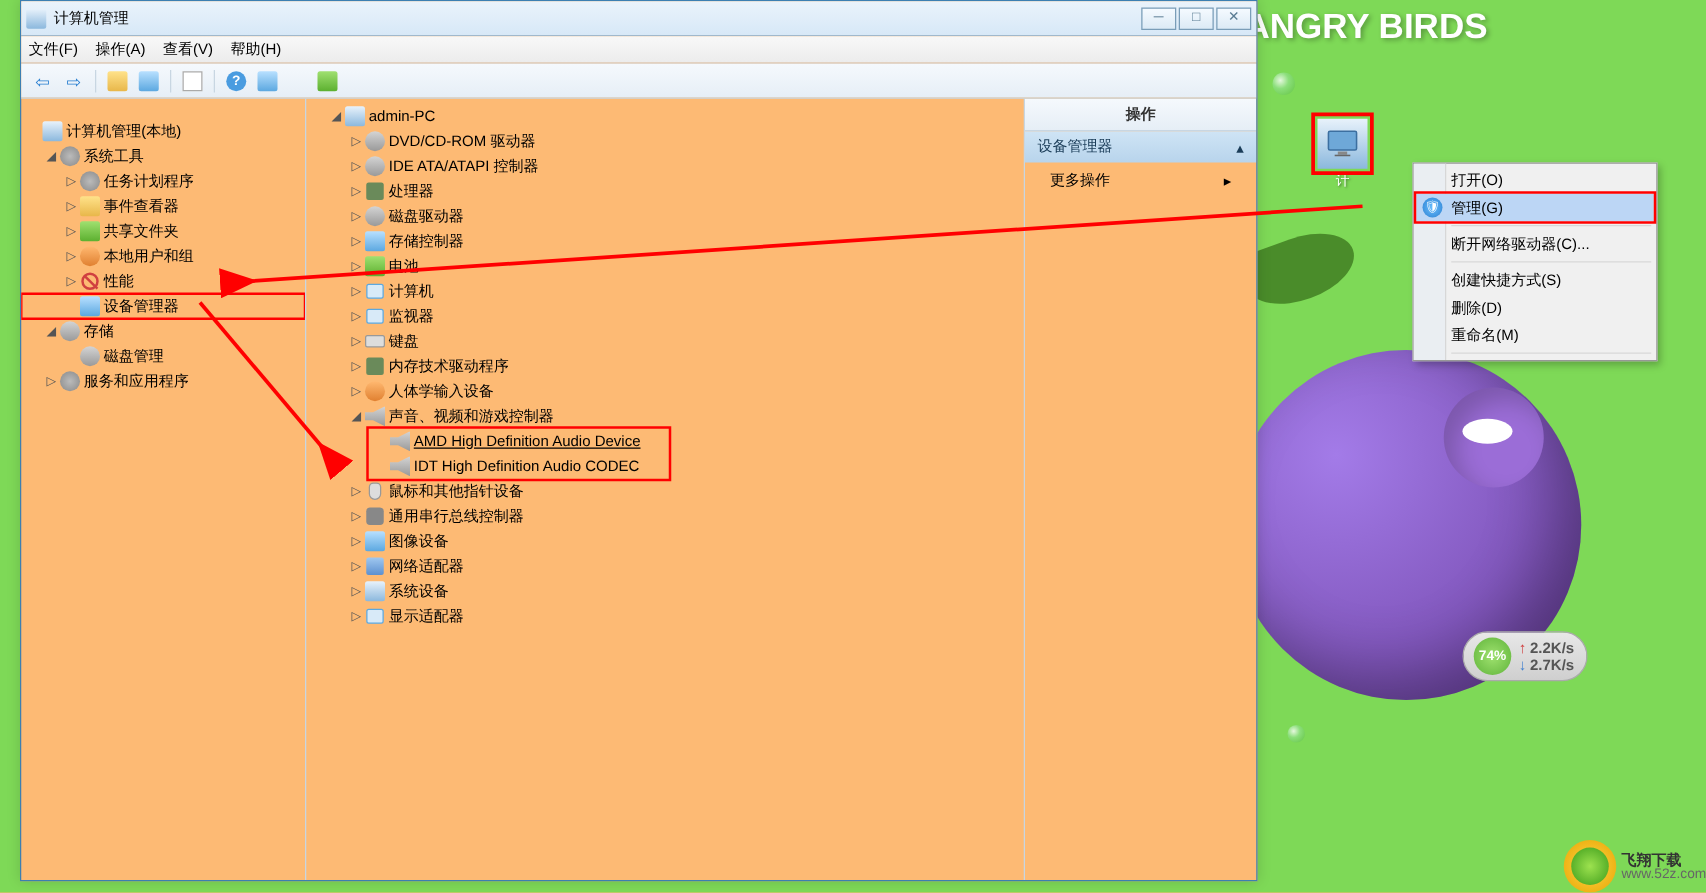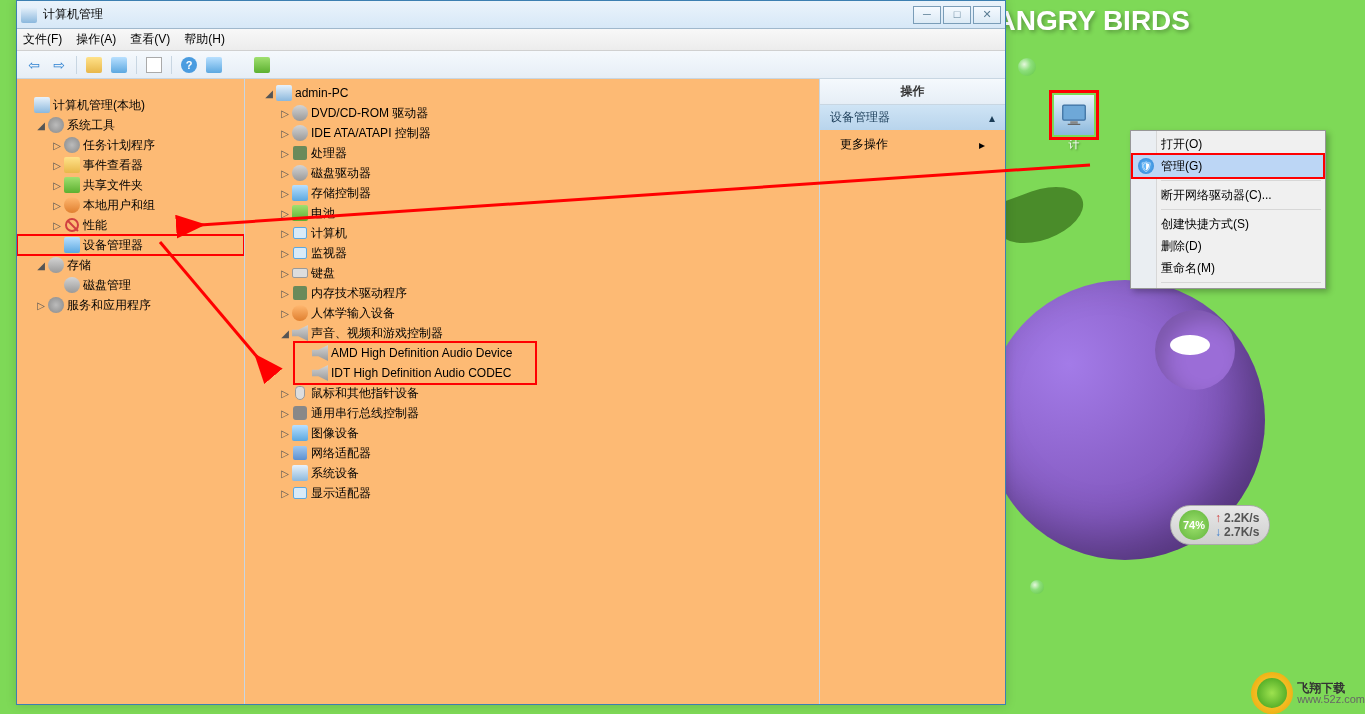--- a/index.html
+++ b/index.html
@@ -336,21 +336,21 @@
           <span class="label">人体学输入设备</span>
         </div>
       <div class="tree-item indent-2">
           <span class="expander">◢</span>
           <span class="icon-slot">
             <span class="ico ico-speaker"></span>
           </span>
           <span class="label">声音、视频和游戏控制器</span>
         </div>
       <div style="outline:2px solid #ff0000; margin:0 0 0 50px; width:240px;">
-        <div class="tree-item" style="padding-left:16px;">
+        <div class="tree-item" style="padding-left:16px;text-decoration:underline;">
             <span class="icon-slot">
               <span class="ico ico-speaker"></span>
             </span>
             <span class="label">AMD High Definition Audio Device</span>
           </div>
         <div class="tree-item" style="padding-left:16px;">
             <span class="icon-slot">
               <span class="ico ico-speaker"></span>
             </span>
             <span class="label">IDT High Definition Audio CODEC</span>

